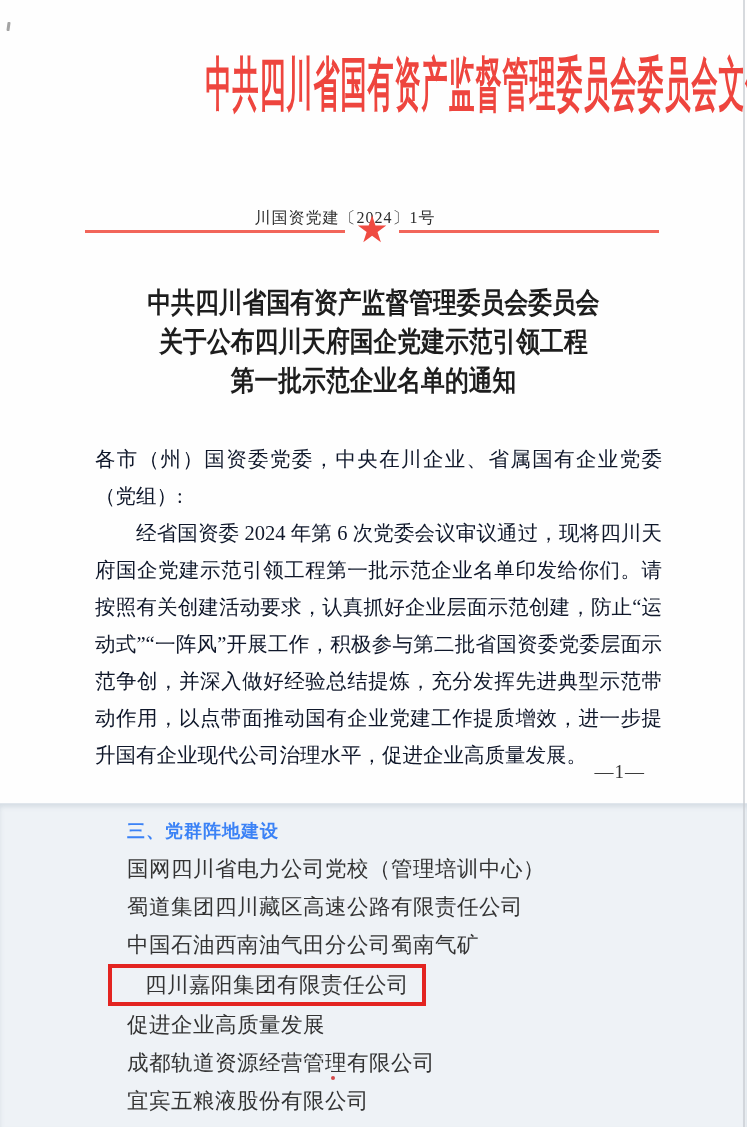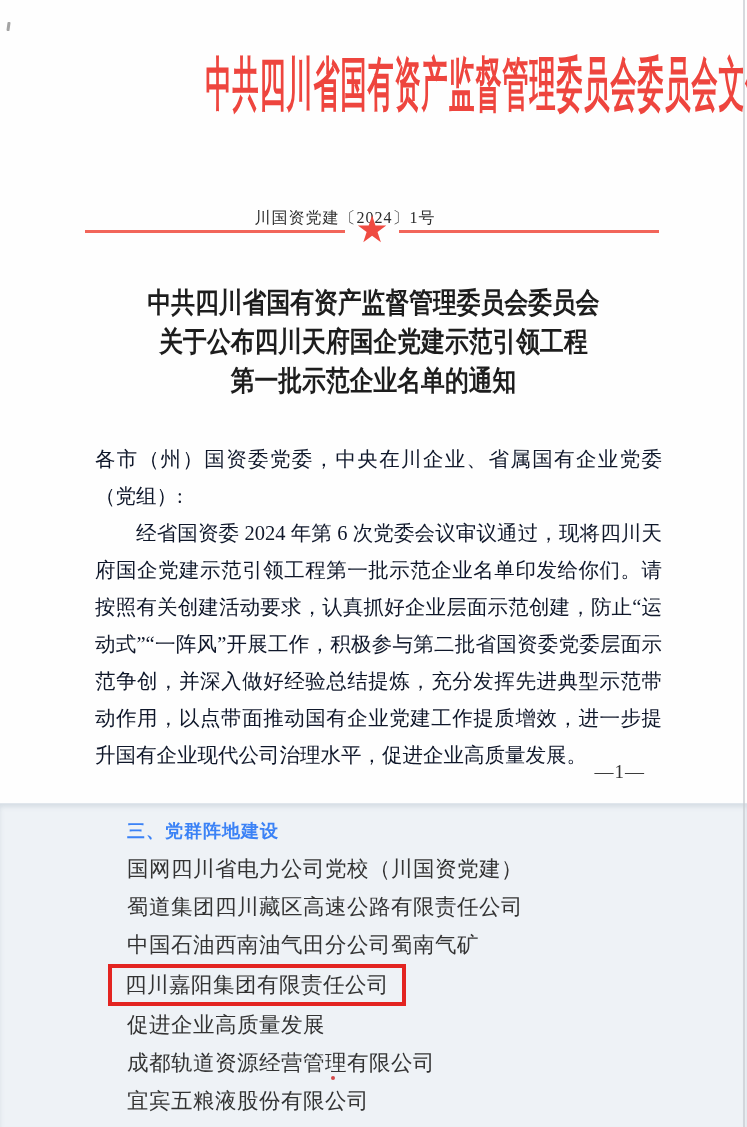--- a/index.html
+++ b/index.html
@@ -52,21 +52,21 @@
     position:absolute;top:761px;right:102px;
     font-size:19px;color:#333;letter-spacing:1px;
   }
   
   .list{position:absolute;top:812px;left:127px;width:560px;color:#333;}
   .list-heading{font-size:18px;line-height:38px;font-weight:bold;color:#3b82f6;letter-spacing:1px;}
   .list-item{font-size:21.5px;line-height:38px;letter-spacing:0.5px;}
   .hl-row{height:42px;}
   .hl-box{
     display:inline-block;border:4px solid #e32421;margin-left:-19px;
-    padding:2px 13px 2px 13px;line-height:30px;font-size:21.5px;letter-spacing:0.5px;
+    padding:2px 13px 2px 33px;line-height:30px;font-size:21.5px;letter-spacing:0.5px;
   }
 </style>
 </head>
 <body>
 
 <div class="page page1">
 
   <div class="speck"></div>
 
   <div class="org-title">中共四川省国有资产监督管理委员会委员会文件</div>
@@ -93,21 +93,21 @@
   <div class="page-num">—1—</div>
 </div>
 
 <div class="page page2">
   
 </div>
 
 <div class="list">
   <div class="list-heading">三、党群阵地建设</div>
 
-  <div class="list-item">国网四川省电力公司党校（川国资党建）</div>
+  <div class="list-item">国网四川省电力公司党校（管理培训中心）</div>
   <div class="list-item">蜀道集团四川藏区高速公路有限责任公司</div>
   <div class="list-item">中国石油西南油气田分公司蜀南气矿</div>
 
   <div class="hl-row">
     <span class="hl-box">
       <span>四川嘉阳集团有限责任公司</span>
     </span>
   </div>
 
   <div class="list-item">促进企业高质量发展</div>

